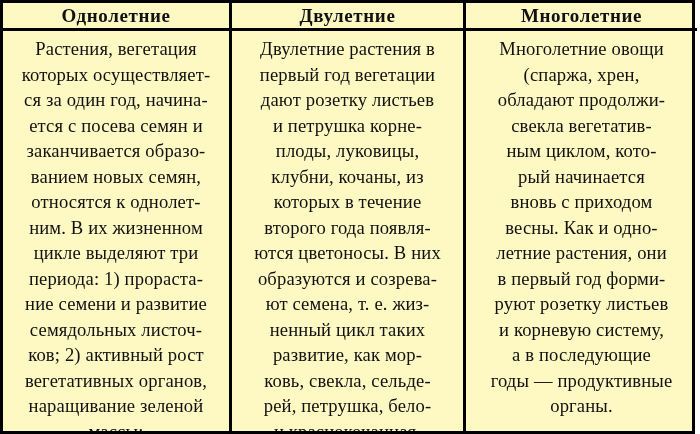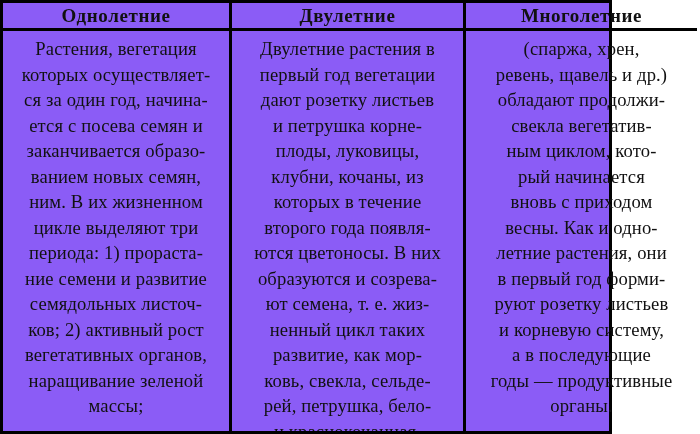--- a/index.html
+++ b/index.html
@@ -12,28 +12,28 @@
       height: 434px;
       overflow: hidden;
       position: relative;
       font-family: "DejaVu Serif", "Liberation Serif", serif;
       color: #111111;
     }
     .table {
       position: absolute;
       left: 0;
       top: 0;
-      width: 612px;
+      width: 695px;
       height: 434px;
       box-sizing: border-box;
       border: 3px solid #000;
       display: grid;
       grid-template-columns: 229px 234px 231px;
       grid-template-rows: 28px 1fr;
-      background: #8b5cf6;
+      background: #fef9c3;
     }
     .cell {
       box-sizing: border-box;
       border-right: 3px solid #000;
       text-align: center;
       overflow: hidden;
     }
     .cell.last { border-right: none; }
     .head {
       border-bottom: 3px solid #000;
@@ -63,20 +63,21 @@
   <div class="cell head">Двулетние</div>
   <div class="cell head last">Многолетние</div>
 
   <div class="cell body-cell">
       <span class="line">Растения, вегетация</span>
       <span class="line">которых осуществляет-</span>
       <span class="line">ся за один год, начина-</span>
       <span class="line">ется с посева семян и</span>
       <span class="line">заканчивается образо-</span>
       <span class="line">ванием новых семян,</span>
+      <span class="line">относятся к однолет-</span>
       <span class="line">ним. В их жизненном</span>
       <span class="line">цикле выделяют три</span>
       <span class="line">периода: 1) прораста-</span>
       <span class="line">ние семени и развитие</span>
       <span class="line">семядольных листоч-</span>
       <span class="line">ков; 2) активный рост</span>
       <span class="line">вегетативных органов,</span>
       <span class="line">наращивание зеленой</span>
       <span class="line">массы;</span>
     </div>
@@ -92,22 +93,22 @@
       <span class="line">ются цветоносы. В них</span>
       <span class="line">образуются и созрева-</span>
       <span class="line">ют семена, т. е. жиз-</span>
       <span class="line">ненный цикл таких</span>
       <span class="line">развитие, как мор-</span>
       <span class="line">ковь, свекла, сельде-</span>
       <span class="line">рей, петрушка, бело-</span>
       <span class="line">и краснокочанная,</span>
     </div>
   <div class="cell body-cell last">
+      <span class="line">Многолетние овощи</span>
       <span class="line">(спаржа, хрен,</span>
-      <span class="line">ревень, щавель и др.)</span>
       <span class="line">обладают продолжи-</span>
       <span class="line">свекла вегетатив-</span>
       <span class="line">ным циклом, кото-</span>
       <span class="line">рый начинается</span>
       <span class="line">вновь с приходом</span>
       <span class="line">весны. Как и одно-</span>
       <span class="line">летние растения, они</span>
       <span class="line">в первый год форми-</span>
       <span class="line">руют розетку листьев</span>
       <span class="line">и корневую систему,</span>

